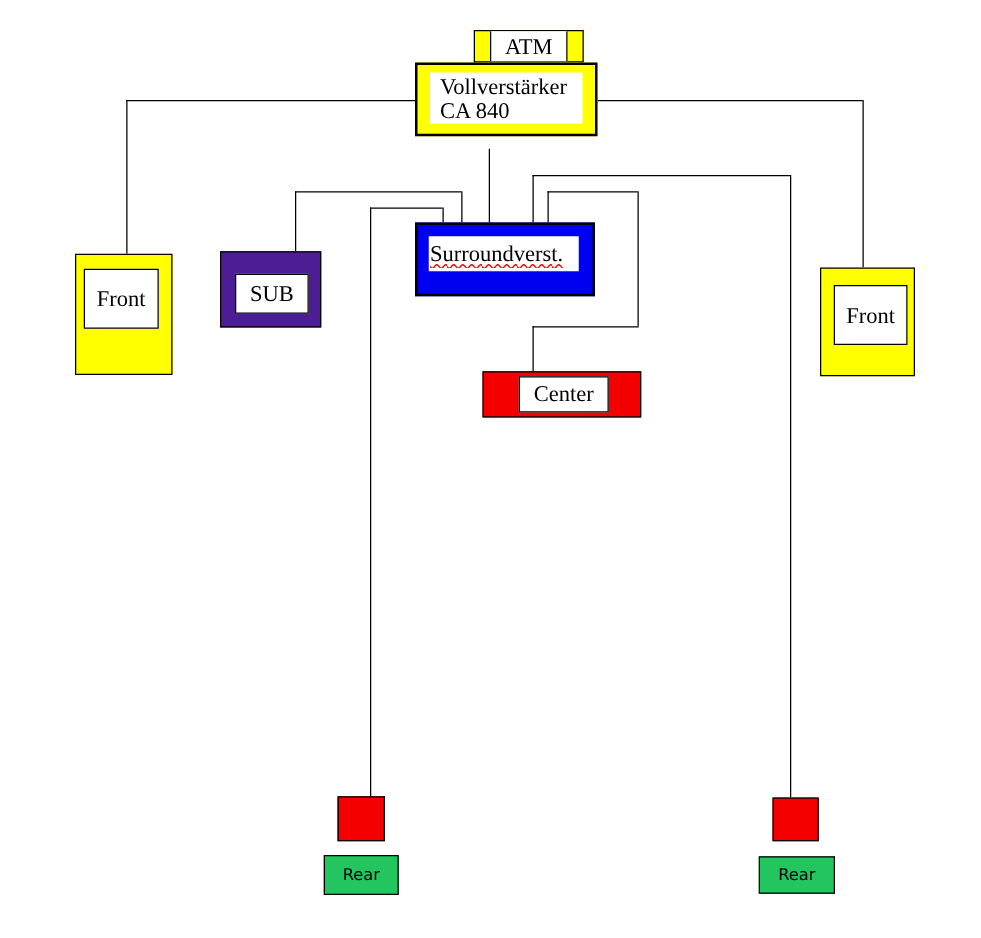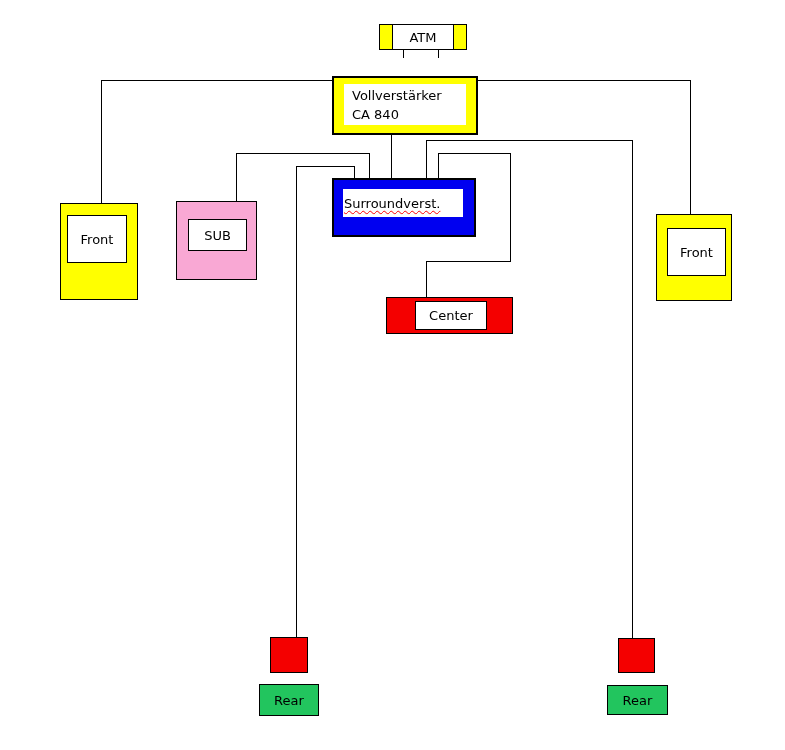--- a/index.html
+++ b/index.html
@@ -25,30 +25,31 @@
     box-sizing: border-box;
     border: 1px solid #000000;
   }
   .box .inner {
     position: absolute;
     box-sizing: border-box;
     background: #ffffff;
     display: flex;
     align-items: center;
     justify-content: center;
-    font-size: 13px;
+    font-size: 18px;
+    font-family: Liberation Serif, serif;
   }
   
   .atm { left: 379px; top: 24px; width: 88px; height: 26px; background: #ffff00; }
   .atm .inner {
     left: 12px; top: 0; width: 62px; height: 100%;
     border-left: 1px solid #000; border-right: 1px solid #000;
   }
   
-  .amp { left: 332px; top: 76px; width: 146px; height: 59px; background: #ffff00; border-width: 2px; }
+  .amp { left: 332px; top: 50px; width: 146px; height: 59px; background: #ffff00; border-width: 2px; }
   .amp .inner {
     left: 10px; top: 6px; width: 122px; height: 41px;
     flex-direction: column; align-items: flex-start; justify-content: center;
     padding-left: 8px; line-height: 19px;
   }
   
   .surround { left: 332px; top: 178px; width: 144px; height: 59px; background: #0000f0; border-width: 2px; }
   .surround .inner {
     left: 9px; top: 9px; width: 120px; height: 28px;
     justify-content: flex-start; padding-left: 1px;
@@ -57,21 +58,21 @@
     text-decoration-line: underline;
     text-decoration-style: wavy;
     text-decoration-color: #ff0000;
     text-decoration-thickness: 1px;
     text-underline-offset: 2px;
   }
   
   .front-left { left: 60px; top: 203px; width: 78px; height: 97px; background: #ffff00; }
   .front-left .inner { left: 6px; top: 11px; width: 60px; height: 48px; border: 1px solid #000; }
   
-  .sub { left: 176px; top: 201px; width: 81px; height: 79px; background: #f9a8d4; }
+  .sub { left: 176px; top: 201px; width: 81px; height: 61px; background: #4c1d95; }
   .sub .inner { left: 11px; top: 17px; width: 59px; height: 32px; border: 1px solid #000; }
   
   .center { left: 338px; top: 297px; width: 127px; height: 37px; background: #f40000; margin-left: 48px; }
   .center .inner { left: 28px; top: 3px; width: 72px; height: 29px; border: 1px solid #000; }
   
   .front-right { left: 656px; top: 214px; width: 76px; height: 87px; background: #ffff00; }
   .front-right .inner { left: 10px; top: 13px; width: 59px; height: 48px; border: 1px solid #000; }
   
   .rear-left-sq { left: 270px; top: 637px; width: 38px; height: 36px; background: #f40000; }
   .rear-right-sq { left: 618px; top: 638px; width: 37px; height: 35px; background: #f40000; }

